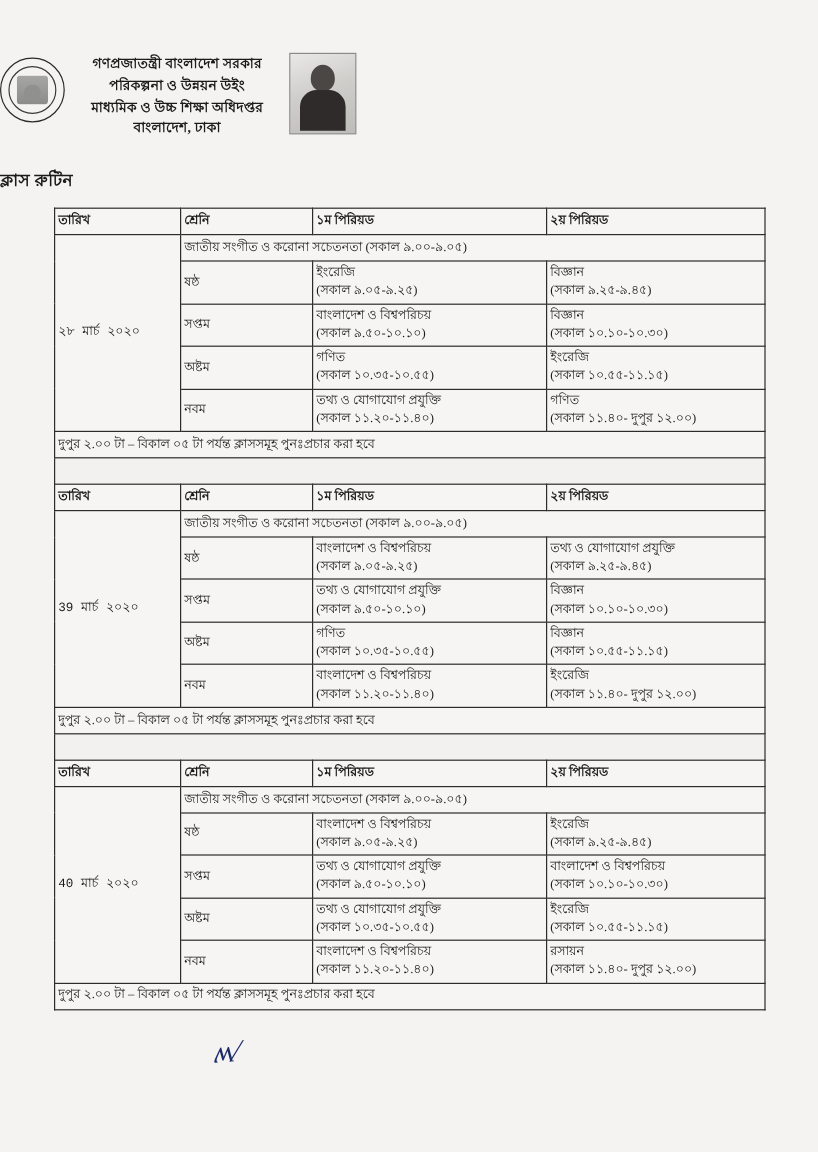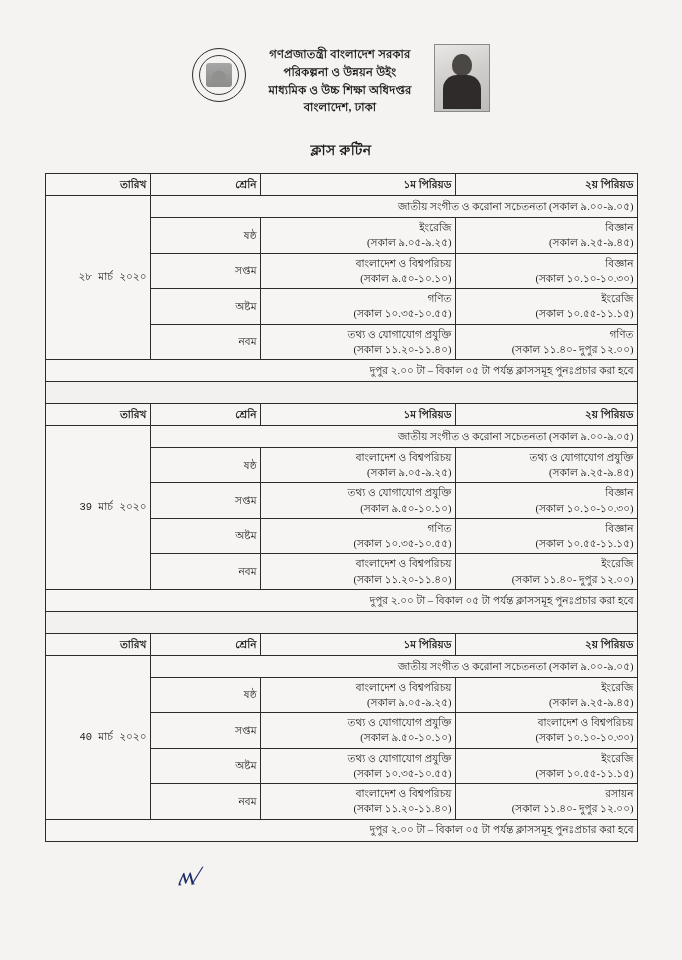--- a/index.html
+++ b/index.html
@@ -18,21 +18,21 @@
     position: relative;
     width: 682px;
     height: 960px;
     background: #f4f3f1;
     box-sizing: border-box;
     padding: 0;
   }
   .header {
     display: flex;
     align-items: flex-start;
-    justify-content: center;
+    justify-content: flex-start;
     padding: 44px 0 0 0;
     gap: 22px;
   }
   .seal {
     width: 52px;
     height: 52px;
     border-radius: 50%;
     border: 1.4px solid #2a2a2a;
     position: relative;
     flex: 0 0 auto;
@@ -95,39 +95,39 @@
     position: absolute;
     left: 10px; bottom: 4px;
     width: 34px; height: 14px;
     color: #b0342a;
     font-size: 9px;
     font-style: italic;
     transform: rotate(-6deg);
   }
 
   .doc-title {
-    text-align: center;
+    text-align: left;
     font-size: 14px;
     font-weight: bold;
     margin: 22px 0 10px 0;
     letter-spacing: .4px;
   }
 
   table.routine {
     border-collapse: collapse;
     width: 592px;
     margin: 0 auto;
     table-layout: fixed;
     background: #f6f5f3;
   }
   table.routine td {
     border: 1px solid #2c2c2c;
     font-size: 10.5px;
     line-height: 1.45;
-    text-align: right;
+    text-align: left;
     padding: 2px 3px;
     vertical-align: middle;
     height: 17px;
   }
   .col-date { width: 105px; }
   .col-class { width: 110px; }
   .col-p1 { width: 195px; }
   .col-p2 { width: 182px; }
 
   .hdr td { font-weight: bold; font-size: 11px; height: 21px; }

